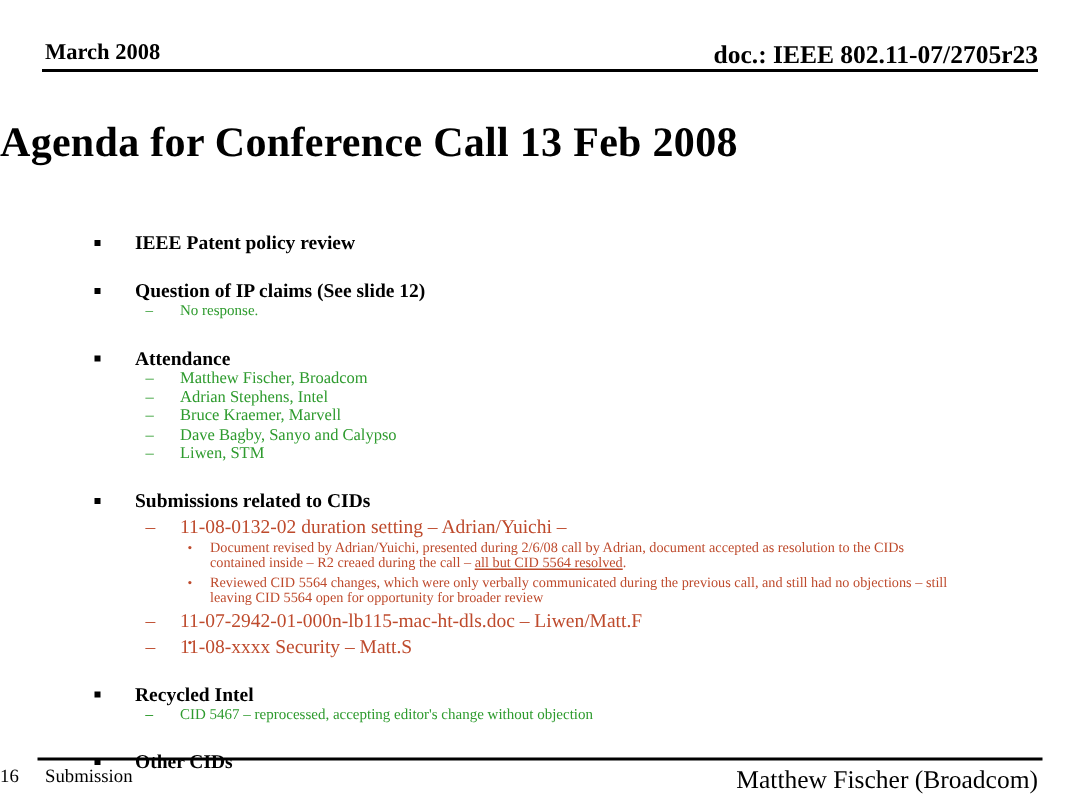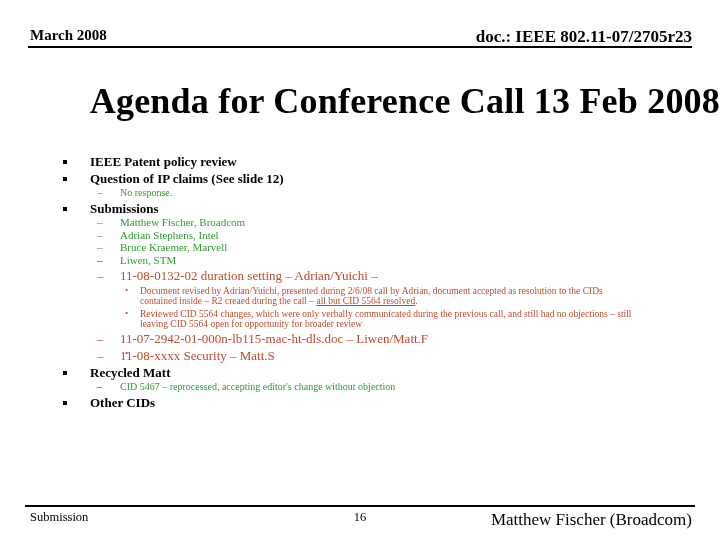--- a/index.html
+++ b/index.html
@@ -14,51 +14,51 @@
   .slide { position:absolute; inset:0;padding-left:44px; }
 
   
   .header-left  { position:absolute; left:30px;  top:27px; font-size:15px; font-weight:bold; }
   .header-right { position:absolute; right:28px; top:27px; font-size:17px; font-weight:bold; }
   .header-rule  { position:absolute; left:28px; right:28px; top:46px; height:2px; background:#000; }
 
   
   .slide-title {
     position:absolute; left:0; right:0; top:80px;
-    text-align:right; font-size:36px; font-weight:bold;
+    text-align:left; font-size:28px; font-weight:bold;
     letter-spacing:0.2px;
   }
 
   
   .content { position:absolute; left:0; top:154px; width:668px; }
 
   .row { position:relative; padding-right:30px; }
 
-  .l1 { padding-left:90px; font-size:13px; line-height:15px; font-weight:bold; margin-top:2px; color:#000; }
+  .l1 { padding-left:90px; font-size:13px; line-height:15px; font-weight:bold; margin-top:17px; color:#000; }
   .l1 .sq { position:absolute; left:63px; top:6px; width:4px; height:4px; background:#000; }
   .l1.first { margin-top:0; }
 
   .l2 { padding-left:120px; font-size:11px; line-height:11.5px; margin-top:1px; }
   .l2 .dash { position:absolute; left:97px; top:0; }
 
   .l2.big { font-size:13px; line-height:14px; margin-top:3px; }
   .l2.small { font-size:10px; line-height:12px; }
 
   .l3 { padding-left:140px; font-size:9.5px; line-height:10px; margin-top:3px; max-width:550px; }
   .l3 .dot { position:absolute; left:125px; top:-1px; font-size:9px; }
 
   .green { color:#2E9B2E; }
   .red   { color:#BE4A2C; }
 
   .highlight { font-weight:normal; text-decoration:underline; }
 
   
   .footer-rule   { position:absolute; left:25px; right:25px; top:505px; height:2px; background:#000; }
   .footer-left   { position:absolute; left:30px;  top:510px; font-size:12.5px; }
-  .footer-center { position:absolute; left:0; right:0; top:510px; text-align:center; font-size:12.5px; }
+  .footer-center { position:absolute; left:0; right:0; top:510px; font-size:12.5px; }
   .footer-right  { position:absolute; right:28px; top:510px; font-size:17px; }
 </style>
 </head>
 <body>
 
 <div class="slide">
 
   <div class="header-left">March 2008</div>
   <div class="header-right">doc.: IEEE 802.11-07/2705r23</div>
   <div class="header-rule"></div>
@@ -77,43 +77,48 @@
       <span>Question of IP claims (See slide 12)</span>
     </div>
 
     <div class="row l2 small green">
       <span class="dash">–</span>
       <span>No response.</span>
     </div>
 
     <div class="row l1">
       <span class="sq"></span>
-      <span>Submissions</span>
+      <span>Attendance</span>
     </div>
 
     <div class="row l2 green">
       <span class="dash">–</span>
       <span>Matthew Fischer, Broadcom</span>
     </div>
     <div class="row l2 green">
       <span class="dash">–</span>
       <span>Adrian Stephens, Intel</span>
     </div>
     <div class="row l2 green">
       <span class="dash">–</span>
       <span>Bruce Kraemer, Marvell</span>
     </div>
     <div class="row l2 green">
       <span class="dash">–</span>
+      <span>Dave Bagby, Sanyo and Calypso</span>
     </div>
     <div class="row l2 green">
       <span class="dash">–</span>
       <span>Liwen, STM</span>
     </div>
 
+    <div class="row l1">
+      <span class="sq"></span>
+      <span>Submissions related to CIDs</span>
+    </div>
 
     <div class="row l2 big red">
       <span class="dash">–</span>
       <span>11-08-0132-02 duration setting – Adrian/Yuichi –</span>
     </div>
 
     <div class="row l3 red">
       <span class="dot">•</span>
       <span>Document revised by Adrian/Yuichi, presented during 2/6/08 call by Adrian, document accepted as resolution to the CIDs contained inside – R2 creaed during the call – </span><span class="highlight">all but CID 5564 resolved</span><span>.</span>
     </div>
@@ -132,21 +137,21 @@
       <span class="dot">•</span>
     </div>
 
     <div class="row l2 big red">
       <span class="dash">–</span>
       <span>11-08-xxxx Security – Matt.S</span>
     </div>
 
     <div class="row l1">
       <span class="sq"></span>
-      <span>Recycled Matt</span>
+      <span>Recycled Intel</span>
     </div>
 
     <div class="row l2 small green">
       <span class="dash">–</span>
     </div>
     <div class="row l2 small green">
       <span class="dash">–</span>
       <span>CID 5467 – reprocessed, accepting editor's change without objection</span>
     </div>
 

